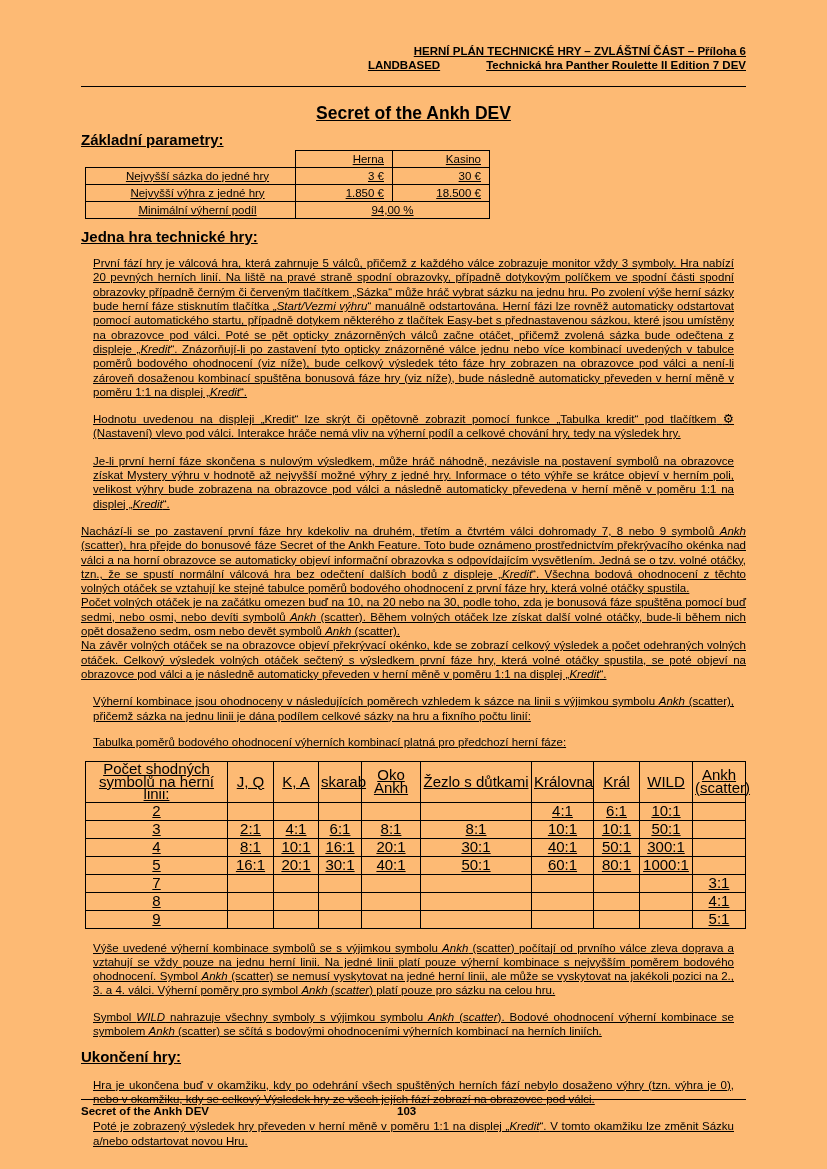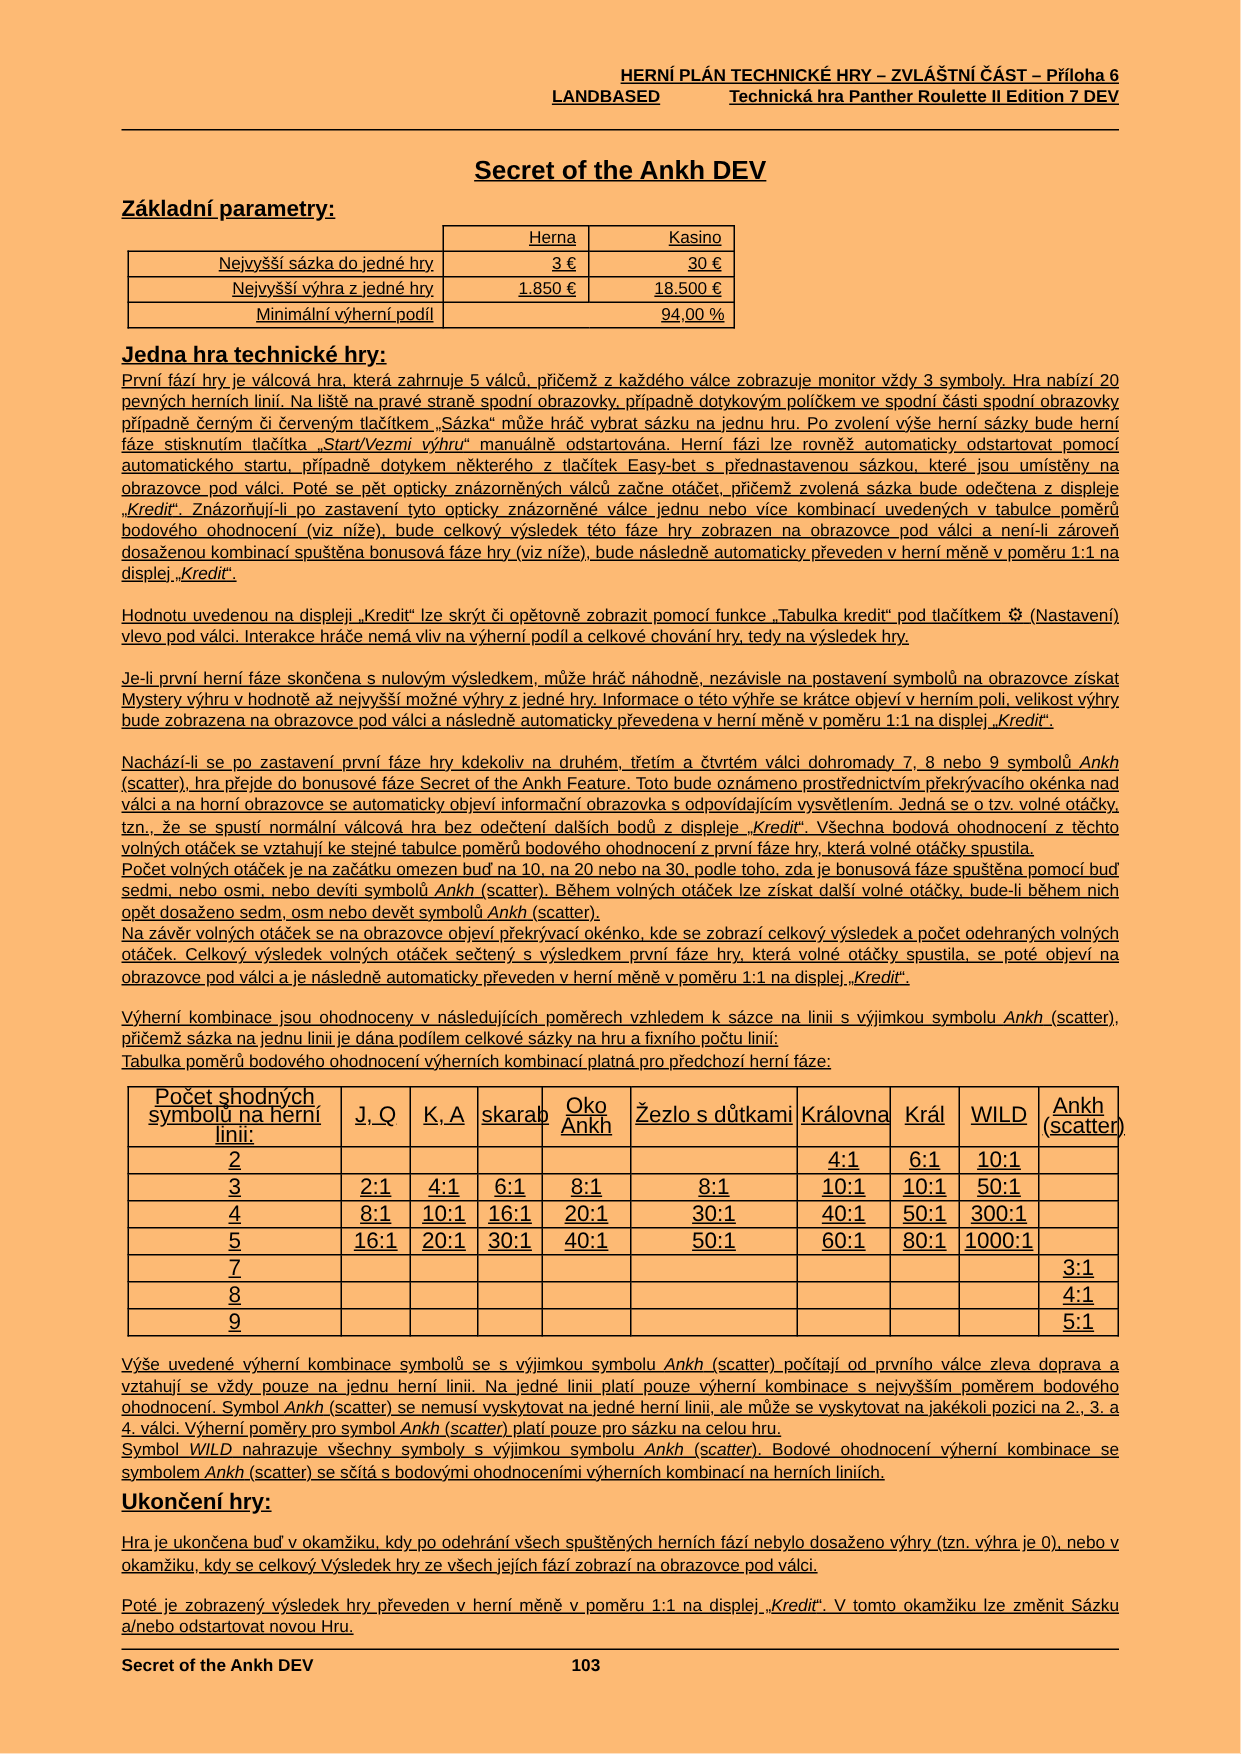--- a/index.html
+++ b/index.html
@@ -11,42 +11,42 @@
     font-size:11.5px;line-height:14.3px;
     overflow:hidden;
     text-decoration:underline;
   }
   .content{padding:44px 81px 0 81px;}
   .doc-header{font-weight:bold;text-align:right;}
   .doc-header .h2row span.lb{margin-right:46px;}
   .head-rule{border:none;border-top:1.6px solid #000;margin:13px 0 0 0;}
   h1.title{font-size:17.5px;line-height:20px;text-align:center;margin:16px 0 10px 0;font-weight:bold;}
   .sec-head{font-weight:bold;font-size:15px;margin:0 0 3px 0;}
-  p{margin:0;text-align:justify;}
+  p{margin:12px;text-align:justify;}
   .pgap{margin-top:13px;}
   
   table{border-collapse:collapse;}
   .params{margin:2px 0 11px 4px;font-size:11.5px;}
   .params td,.params th{border:1.4px solid #000;height:16px;padding:0 6px;font-weight:normal;}
-  .params .lab{width:183px;text-align:right;padding-left:20px;}
+  .params .lab{width:183px;text-align:center;padding-left:20px;}
   .params .v{width:82px;text-align:right;padding-right:8px;}
   .params th{text-align:center;}
   .params .blank{border:none;}
-  .params .span2{text-align:right;}
+  .params .span2{text-align:center;}
   
   .ratio{width:660px;margin:9px 0 12px 4px;font-size:15px;table-layout:fixed;}
   .ratio th,.ratio td{border:1.2px solid #000;text-align:center;padding:1px 2px;font-weight:normal;height:15px;line-height:12.5px;}
   .ratio thead th{height:30px;}
   .gear{font-family:"DejaVu Sans",sans-serif;font-size:12.5px;}
   .footer{
     position:absolute;left:81px;right:81px;top:1099px;
     border-top:1.8px solid #000;
     font-weight:bold;padding-top:4px;
   }
-  .footer .pageno{position:absolute;left:300px;top:4px;}
+  .footer .pageno{position:absolute;left:316px;top:4px;}
   .bonus-block p{margin:0;}
   i{font-style:italic;}
 </style>
 </head>
 <body>
 
 <div class="page">
   <div class="content">
 
     <div class="doc-header">

